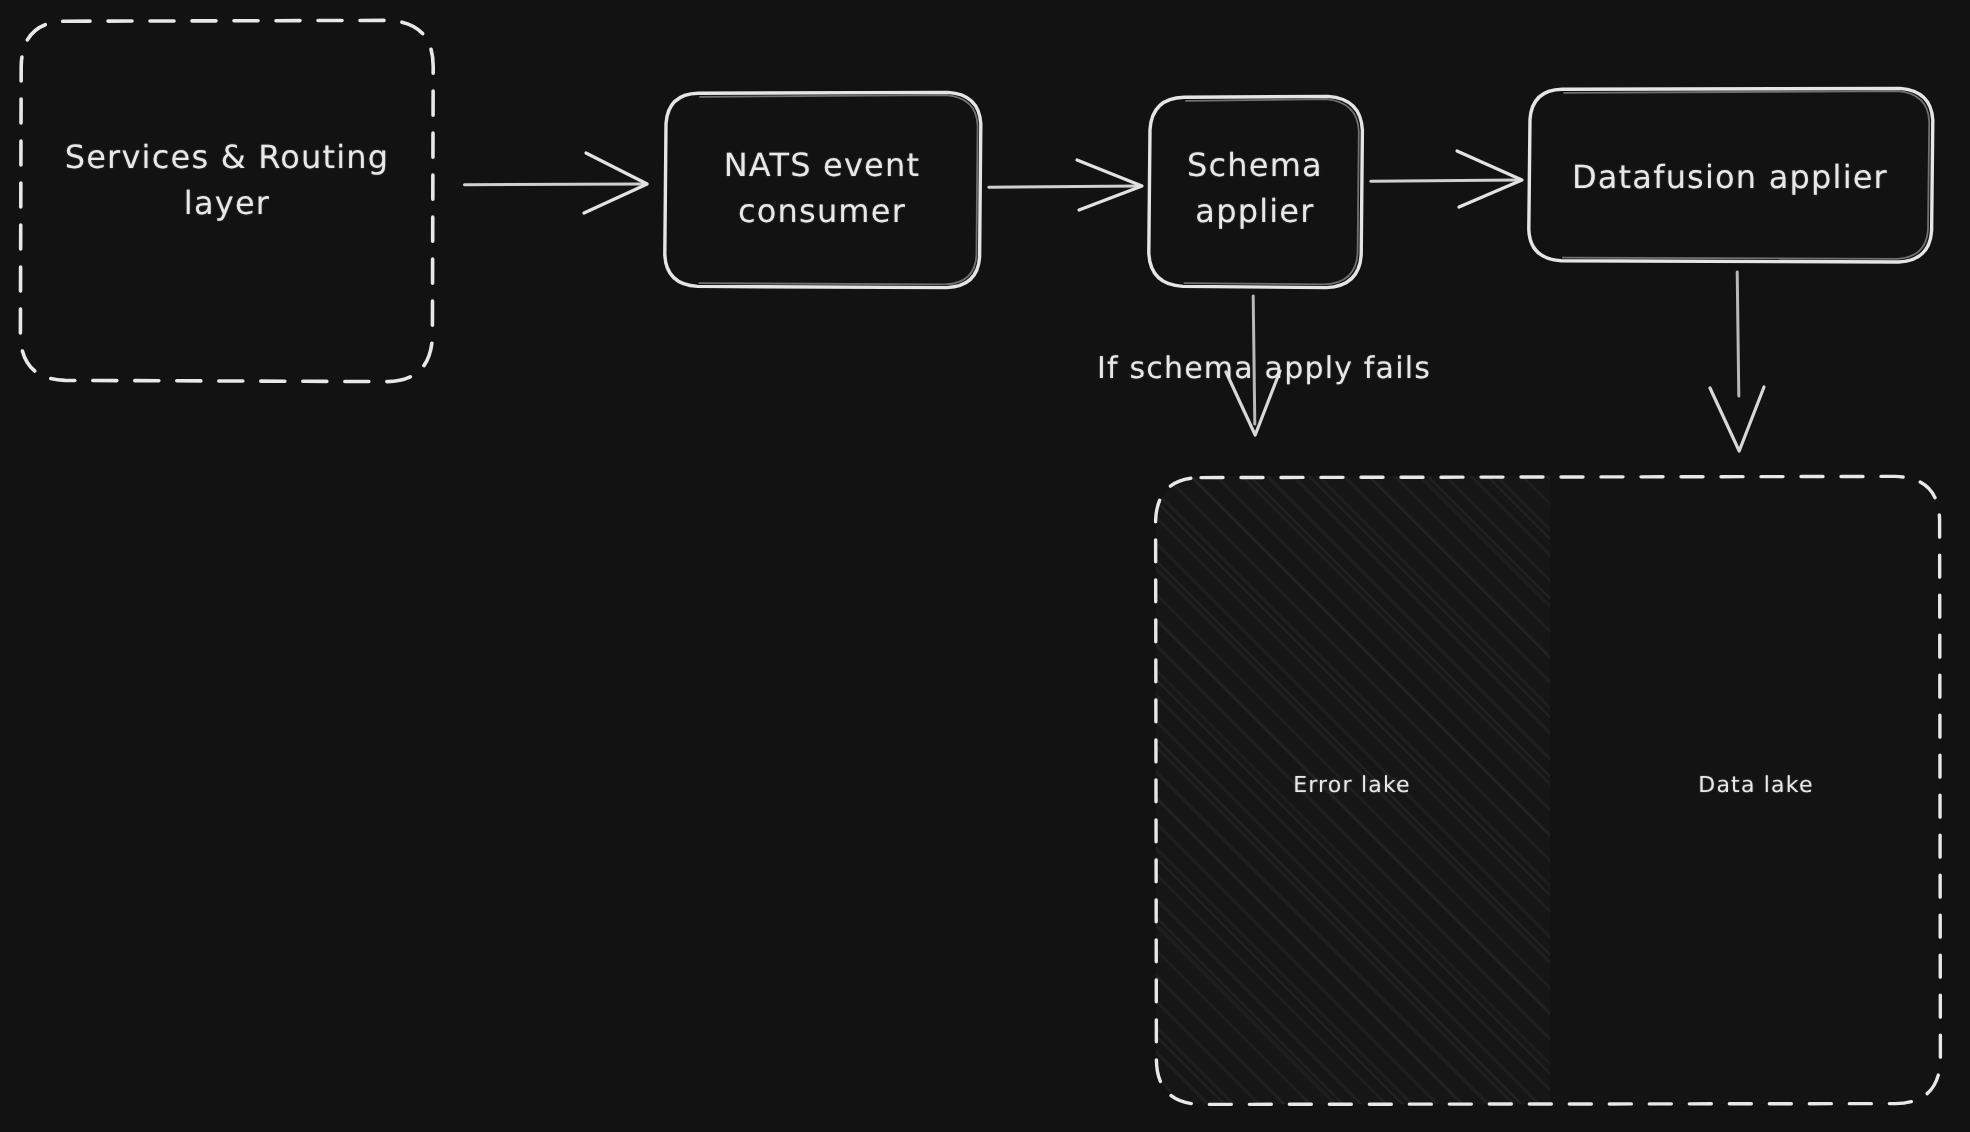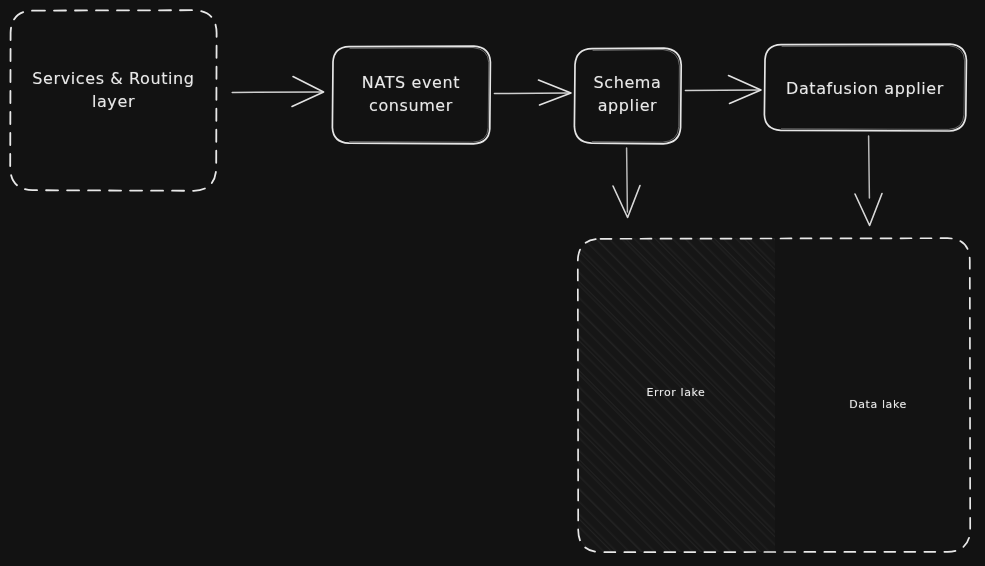--- a/index.html
+++ b/index.html
@@ -125,24 +125,25 @@
 layer</div>
 
   <div class="node-label" style="left:332px; top:72px; width:158px;">NATS event
 consumer</div>
 
   <div class="node-label" style="left:574px; top:72px; width:107px;">Schema
 applier</div>
 
   <div class="node-label" style="left:764px; top:78px; width:202px;">Datafusion applier</div>
 
+  <div class="edge-label" style="left:512px; top:174px; width:240px;">If schema apply fails</div>
 
   <div class="zone-label" style="left:586px; top:385px; width:180px;">Error lake</div>
 
-  <div class="zone-label" style="left:788px; top:385px; width:180px;margin-top:12px;">Data lake</div>
+  <div class="zone-label" style="left:788px; top:385px; width:180px;">Data lake</div>
 
   <div class="hit" style="left:10px; top:10px; width:207px; height:181px;"></div>
   <div class="hit" style="left:332px; top:46px; width:158px; height:98px;"></div>
   <div class="hit" style="left:574px; top:48px; width:107px; height:96px;"></div>
   <div class="hit" style="left:764px; top:44px; width:202px; height:87px;"></div>
   <div class="hit" style="left:578px; top:238px; width:197px; height:314px;"></div>
   <div class="hit" style="left:775px; top:238px; width:195px; height:314px;"></div>
 
 </div>
 

